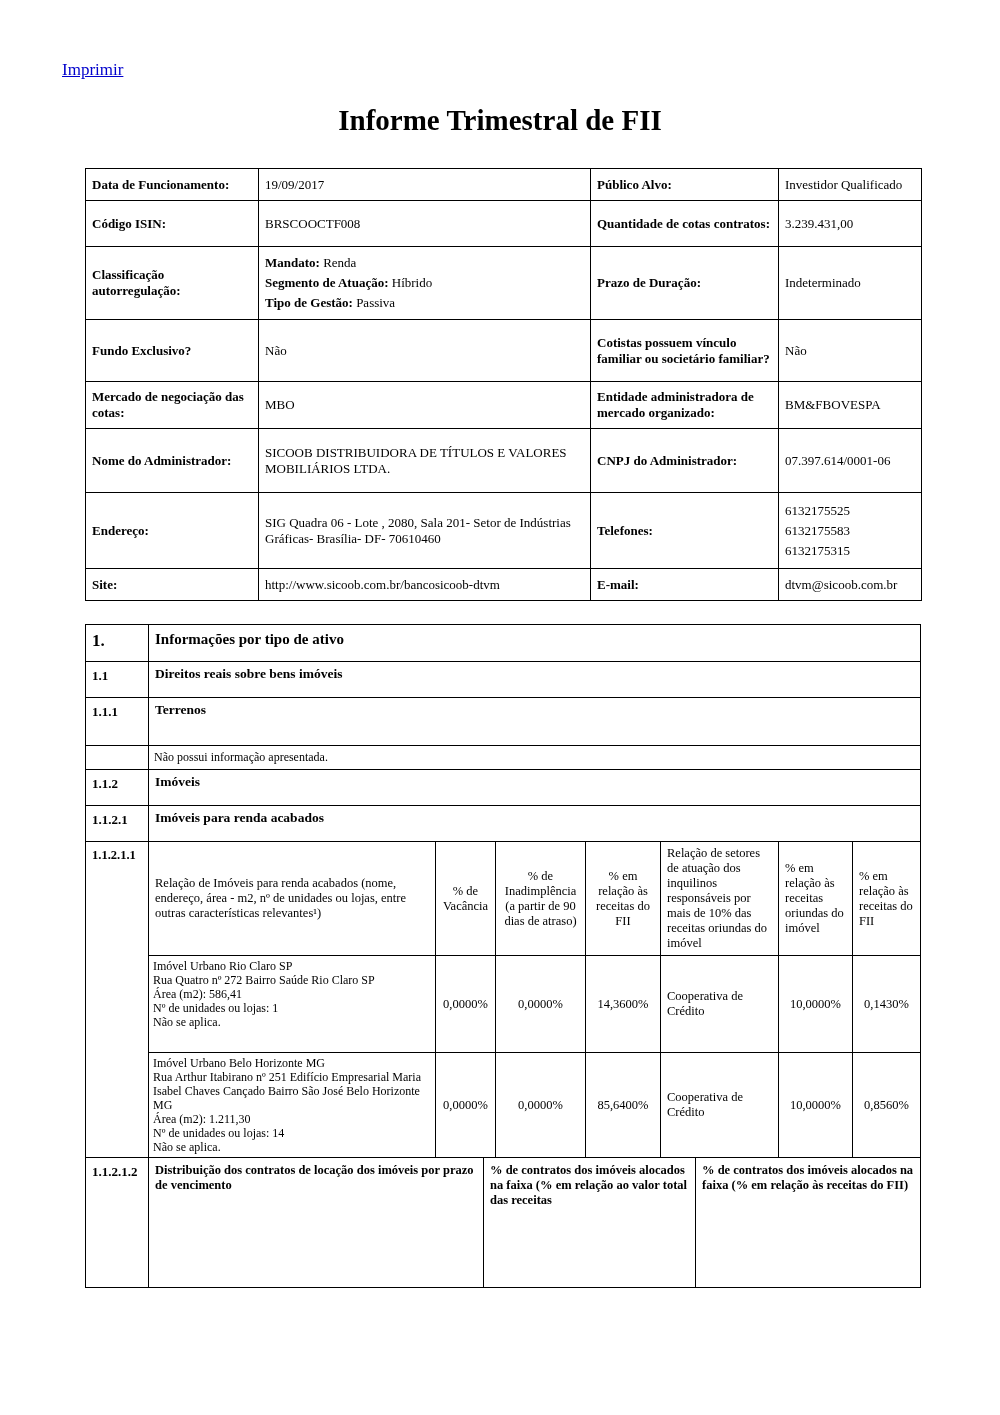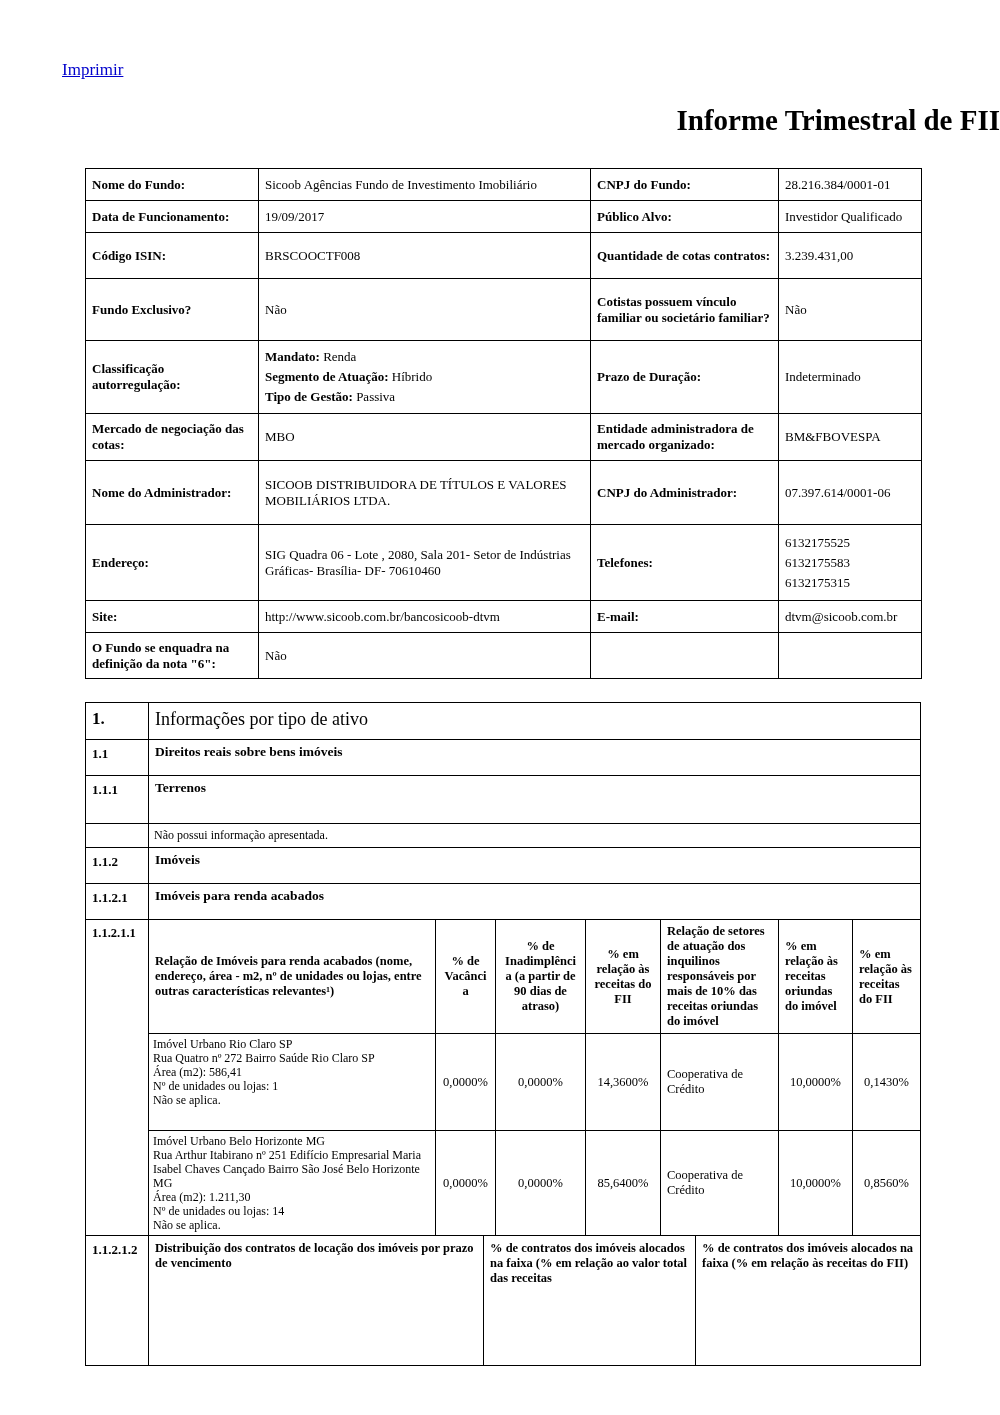--- a/index.html
+++ b/index.html
@@ -5,40 +5,40 @@
   html,body{margin:0;padding:0;}
   body{
     width:1000px;height:1415px;background:#ffffff;color:#000;
     font-family:"Liberation Serif",serif;overflow:hidden;position:relative;
   }
   .print-link{
     position:absolute;top:60px;left:62px;font-size:17px;
     color:#0000cc;text-decoration:underline;cursor:pointer;
   }
   .page-title{
-    position:absolute;top:104px;left:0;width:1000px;text-align:right;
+    position:absolute;top:104px;left:0;width:1000px;text-align:center;
     font-size:29px;font-weight:bold;margin:0;
   }
   .content{position:absolute;top:168px;left:85px;width:836px;}
   table{border-collapse:collapse;table-layout:fixed;width:836px;}
   td{
     border:1px solid #000;padding:4px 6px;font-size:13px;
     vertical-align:middle;word-wrap:break-word;
   }
   .lbl{font-weight:bold;}
   .subline{margin:4px 0;}
   .sec-table{margin-top:-1px;}
   .first-sec{margin-top:23px;}
   td.num{font-weight:bold;vertical-align:top;padding-top:6px;}
   td.main-num{font-size:17px;}
-  td.sec-main{font-size:18px;font-weight:normal;vertical-align:top;padding-top:6px;}
+  td.sec-main{font-size:15px;font-weight:bold;vertical-align:top;padding-top:6px;}
   td.sec-title{font-weight:bold;vertical-align:top;font-size:13.5px;}
   td.empty-info{font-size:12px;padding:4px 5px;}
   .tbl-b td{font-size:12.5px;}
-  .tbl-b td.hdr{font-weight:bold;margin-left:43px;}
+  .tbl-b td.hdr{font-weight:normal;margin-left:43px;}
   .center{text-align:center;}
   td.prop-cell{vertical-align:top;font-size:12px;line-height:14px;padding:3px 4px;}
   .tbl-c td.hdr{font-weight:bold;vertical-align:top;padding-top:5px;font-size:12.5px;}
   .tbl-c td.num{vertical-align:top;}
 </style>
 </head>
 <body>
 
 <a class="print-link">Imprimir</a>
 <h1 class="page-title">Informe Trimestral de FII</h1>
@@ -47,52 +47,46 @@
 
   <table class="fund-table">
     <colgroup>
       <col style="width:173px">
         <col style="width:332px">
         <col style="width:188px">
         <col style="width:143px">
     </colgroup>
     <tbody>
       <tr style="height:32px">
-        <td class="lbl">Nome do Fundo:</td>
-        <td>Sicoob Agências Fundo de Investimento Imobiliário</td>
-        <td class="lbl">CNPJ do Fundo:</td>
-        <td>28.216.384/0001-01</td>
-      </tr>
-      <tr style="height:32px">
         <td class="lbl">Data de Funcionamento:</td>
         <td>19/09/2017</td>
         <td class="lbl">Público Alvo:</td>
         <td>Investidor Qualificado</td>
       </tr>
       <tr style="height:46px">
         <td class="lbl">Código ISIN:</td>
         <td>BRSCOOCTF008</td>
         <td class="lbl">Quantidade de cotas contratos:</td>
         <td>3.239.431,00</td>
-      </tr>
-      <tr style="height:62px">
-        <td class="lbl">Fundo Exclusivo?</td>
-        <td>Não</td>
-        <td class="lbl">Cotistas possuem vínculo familiar ou societário familiar?</td>
-        <td>Não</td>
       </tr>
       <tr style="height:72px">
         <td class="lbl">Classificação autorregulação:</td>
         <td>
           <div class="subline"><span class="lbl">Mandato:</span> <span>Renda</span></div>
           <div class="subline"><span class="lbl">Segmento de Atuação:</span> <span>Híbrido</span></div>
           <div class="subline"><span class="lbl">Tipo de Gestão:</span> <span>Passiva</span></div>
         </td>
         <td class="lbl">Prazo de Duração:</td>
         <td>Indeterminado</td>
+      </tr>
+      <tr style="height:62px">
+        <td class="lbl">Fundo Exclusivo?</td>
+        <td>Não</td>
+        <td class="lbl">Cotistas possuem vínculo familiar ou societário familiar?</td>
+        <td>Não</td>
       </tr>
       <tr style="height:47px">
         <td class="lbl">Mercado de negociação das cotas:</td>
         <td>MBO</td>
         <td class="lbl">Entidade administradora de mercado organizado:</td>
         <td>BM&amp;FBOVESPA</td>
       </tr>
       <tr style="height:64px">
         <td class="lbl">Nome do Administrador:</td>
         <td>SICOOB DISTRIBUIDORA DE TÍTULOS E VALORES MOBILIÁRIOS LTDA.</td>
@@ -107,26 +101,20 @@
           <div class="subline">6132175525</div>
           <div class="subline">6132175583</div>
           <div class="subline">6132175315</div>
         </td>
       </tr>
       <tr style="height:32px">
         <td class="lbl">Site:</td>
         <td>http://www.sicoob.com.br/bancosicoob-dtvm</td>
         <td class="lbl">E-mail:</td>
         <td>dtvm@sicoob.com.br</td>
-      </tr>
-      <tr style="height:46px">
-        <td class="lbl">O Fundo se enquadra na definição da nota "6":</td>
-        <td>Não</td>
-        <td class="lbl"></td>
-        <td></td>
       </tr>
     </tbody>
   </table>
 
   <table class="sec-table first-sec tbl-a">
     <colgroup>
         <col style="width:63px">
         <col>
       </colgroup>
     <tbody>

